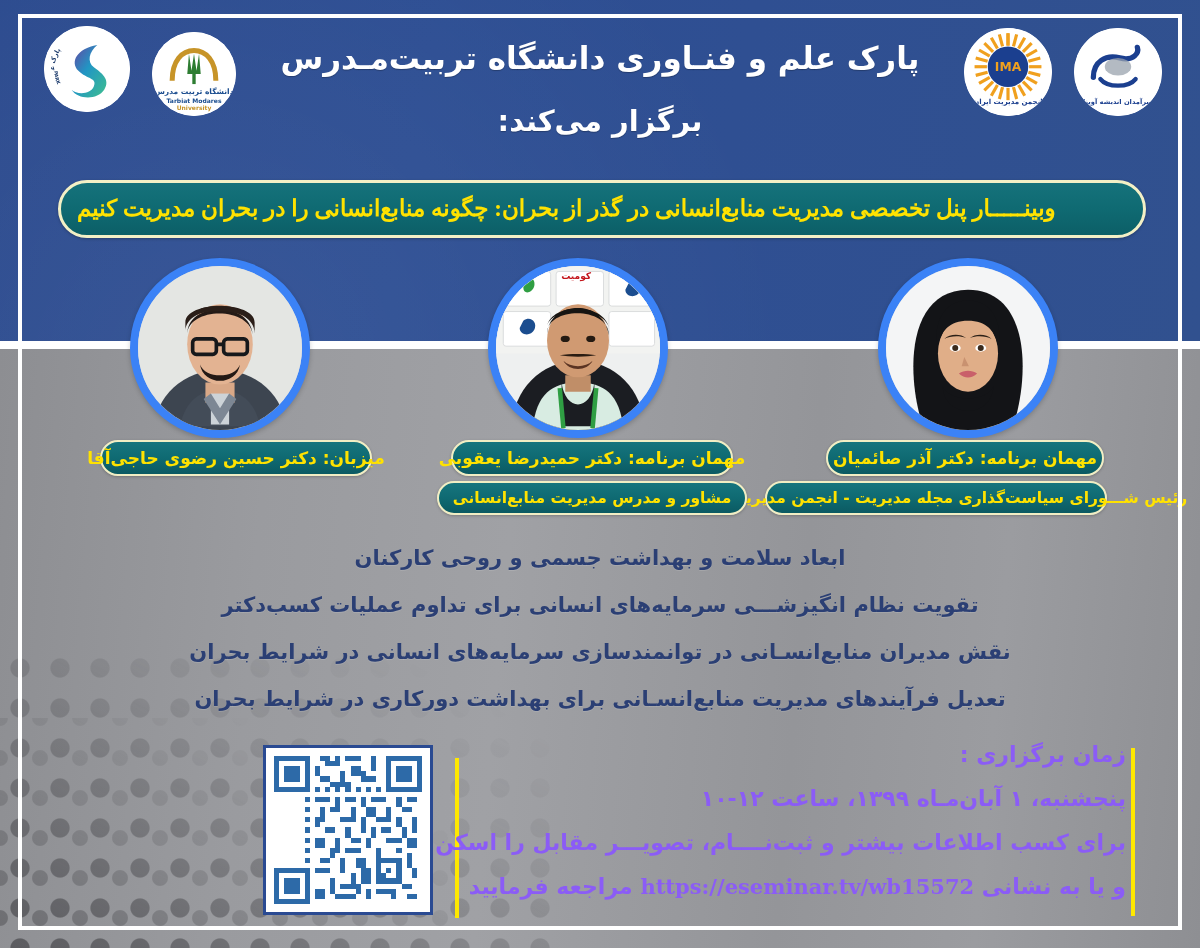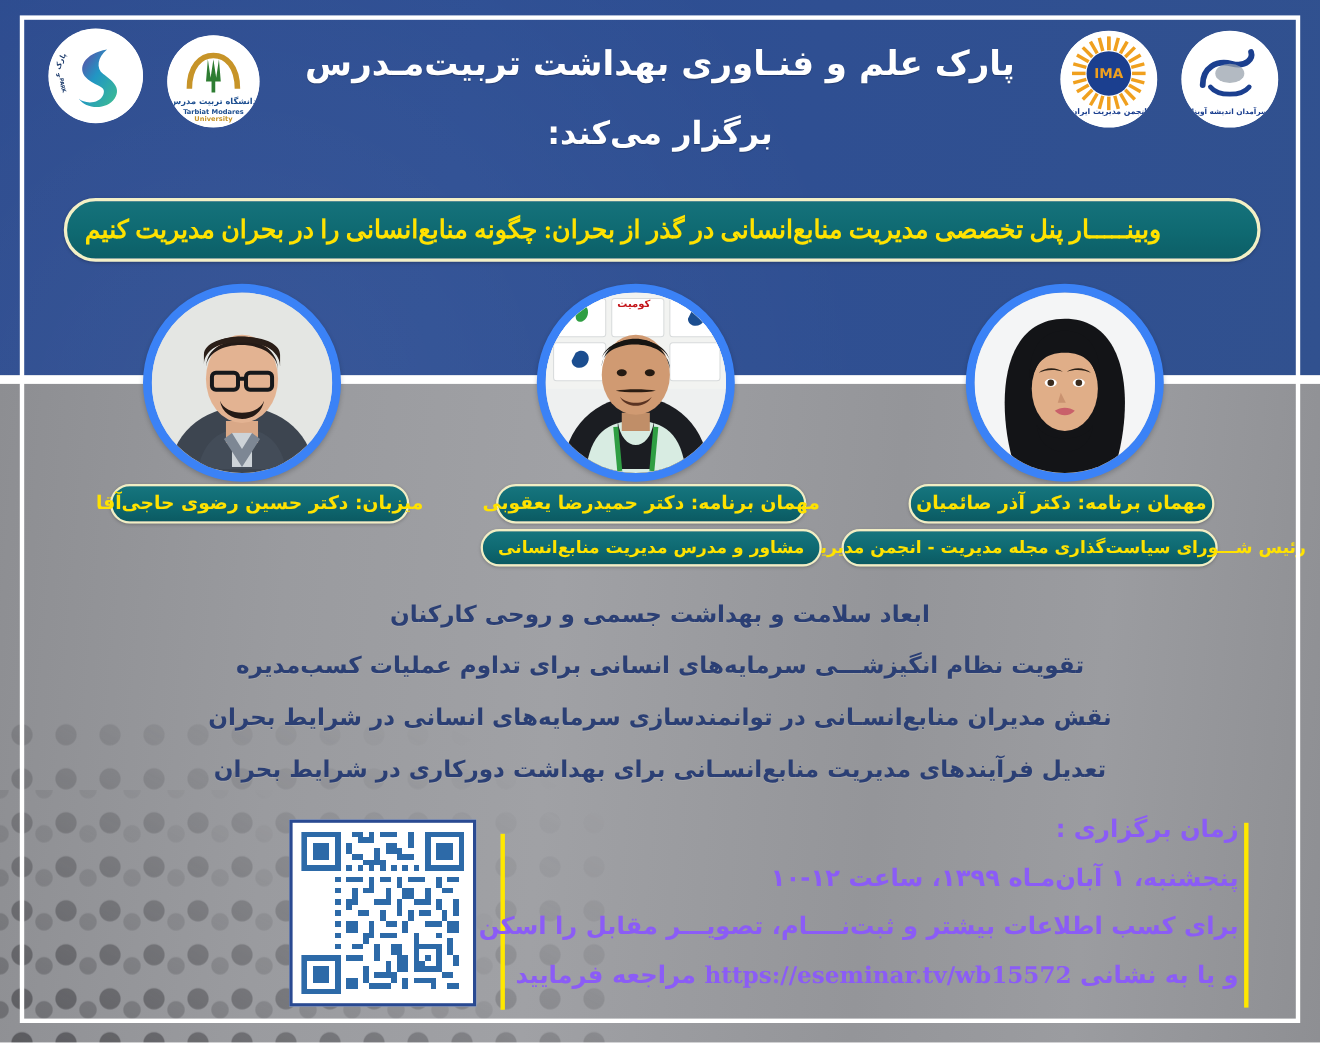--- a/index.html
+++ b/index.html
@@ -348,21 +348,21 @@
   <div class="logo logo-r2">
     <svg viewBox="0 0 100 100" aria-hidden="true">
       <circle cx="50" cy="50" r="50" fill="#ffffff"></circle>
       <path d="M22 56 C22 38 36 30 52 34 C68 38 74 28 72 22" fill="none" stroke="#1b3f8f" stroke-width="6" stroke-linecap="round"></path>
       <ellipse cx="50" cy="44" rx="15" ry="10" fill="#9aa3ad" opacity=".75"></ellipse>
       <path d="M30 58 C38 68 62 68 70 58" fill="none" stroke="#1b3f8f" stroke-width="5" stroke-linecap="round"></path>
       <text x="50" y="86" font-size="7.6" fill="#1b3f8f" text-anchor="middle" font-weight="bold">سرآمدان اندیشه آوینا</text>
     </svg>
   </div>
 
-  <div class="header-title">پارک علم و فنـاوری بهداشت تربیت‌مـدرس</div>
+  <div class="header-title">پارک علم و فنـاوری دانشگاه تربیت‌مـدرس</div>
   <div class="header-sub">برگزار می‌کند:</div>
 
   <div class="title-banner">
     <span>وبینـــــار پنل تخصصی مدیریت منابع‌انسانی در گذر از بحران: چگونه منابع‌انسانی را در بحران مدیریت کنیم</span>
   </div>
 
   <div class="photo photo-1">
     <svg viewBox="0 0 180 180" aria-hidden="true">
       <rect width="180" height="180" fill="#e4e6e3"></rect>
       <ellipse cx="90" cy="180" rx="72" ry="66" fill="#3d4550"></ellipse>
@@ -444,21 +444,21 @@
   <div class="pill role pill-r2">
     <span>مشاور و مدرس مدیریت منابع‌انسانی</span>
   </div>
 
   <div class="pill pill-n1">
     <span>میزبان: دکتر حسین رضوی حاجی‌آقا</span>
   </div>
 
   <div class="topics">
     <p class="topic">ابعاد سلامت و بهداشت جسمی و روحی کارکنان</p>
-    <p class="topic">تقویت نظام انگیزشـــی سرمایه‌های انسانی برای تداوم عملیات کسب‌مدیره</p>
+    <p class="topic">تقویت نظام انگیزشـــی سرمایه‌های انسانی برای تداوم عملیات کسب‌دکتر</p>
     <p class="topic">نقش مدیران منابع‌انسـانی در توانمندسازی سرمایه‌های انسانی در شرایط بحران</p>
     <p class="topic">تعدیل فرآیندهای مدیریت منابع‌انسـانی برای بهداشت دورکاری در شرایط بحران</p>
   </div>
 
   <div class="qr-box">
     <svg viewBox="0 0 29 29" shape-rendering="crispEdges" aria-hidden="true">
       <rect width="29" height="29" fill="#ffffff"></rect>
       <g fill="#2d6aa8">
 
         <path d="M0 0h7v7H0z M1 1h5v5H1z" fill="#2d6aa8"></path>

